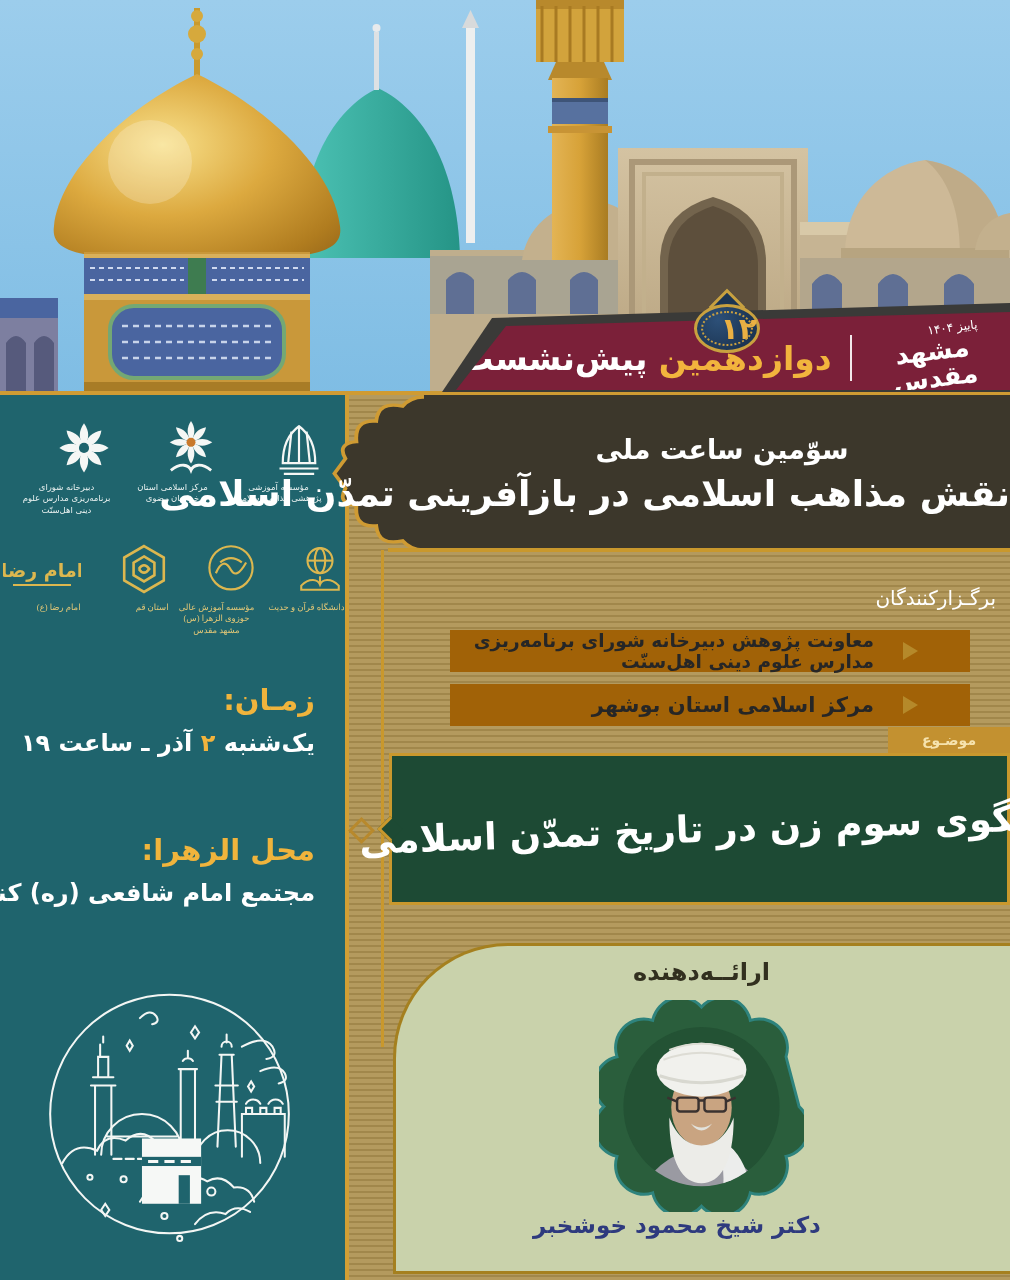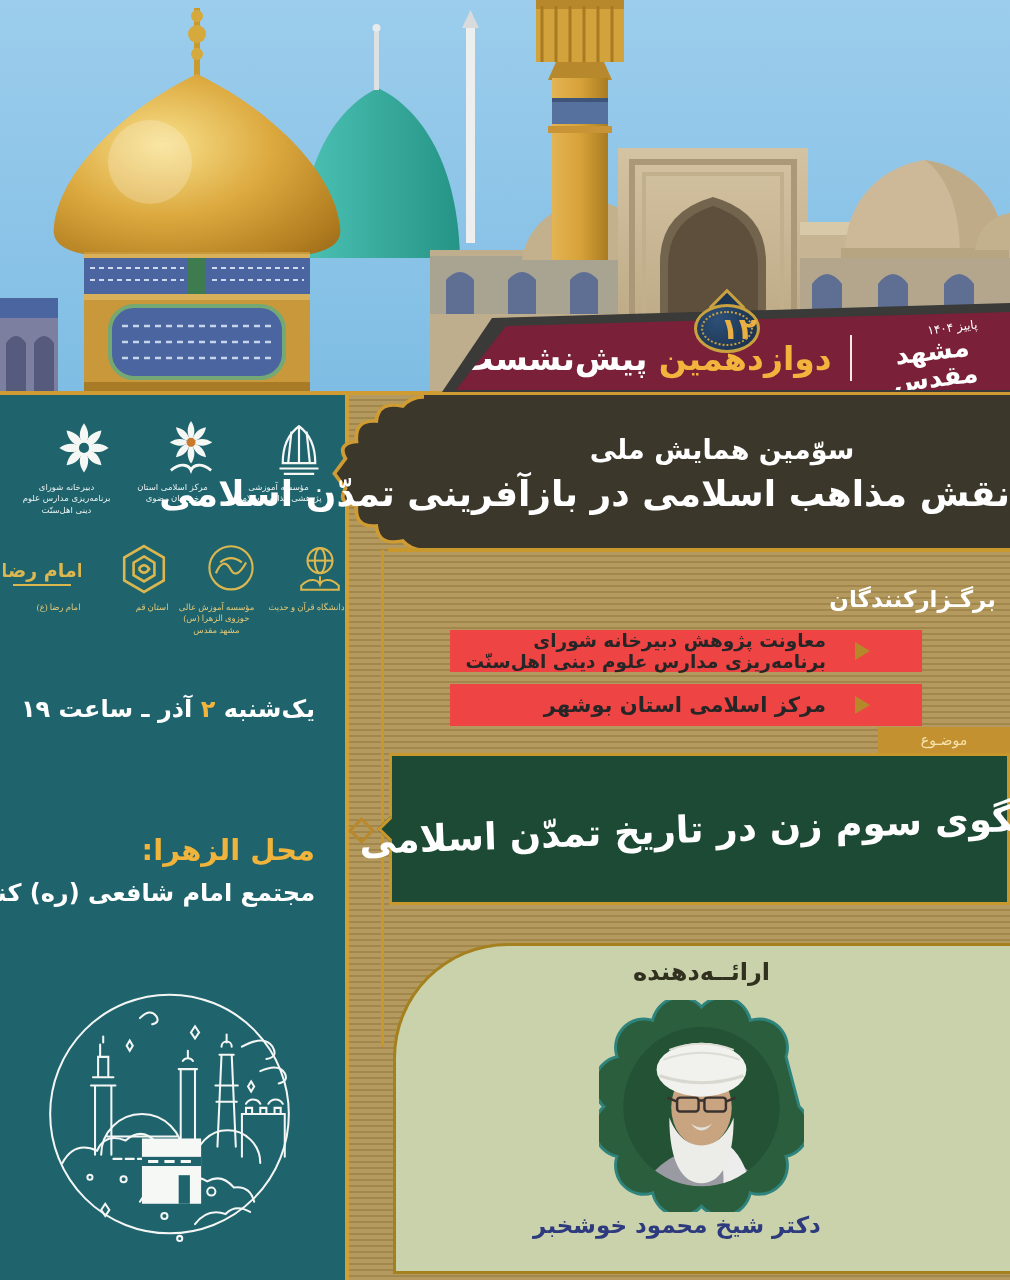--- a/index.html
+++ b/index.html
@@ -62,32 +62,32 @@
   .frame-line-b{left:381px;top:550px;width:3px;height:497px;background:#c9982d;z-index:2;}
 
   .title-box{left:424px;top:395px;width:586px;height:157px;background:#3c372b;z-index:3;
     display:flex;flex-direction:column;justify-content:center;text-align:center;color:#fff;
     padding-left:10px;box-sizing:border-box;}
   .title-bracket{left:330px;top:395px;z-index:3;}
   .title-line1{font-size:27px;font-weight:bold;margin-bottom:8px;letter-spacing:1px;}
   .title-line2{font-size:36px;font-weight:bold;white-space:nowrap;letter-spacing:-1px;}
   .title-underline{left:388px;top:548px;width:622px;height:4px;background:#c9982d;z-index:3;}
 
-  .org-heading{right:14px;top:586px;color:#fff;font-size:23px;font-weight:bold;z-index:3;}
-  .org-bar{left:450px;top:630px;width:472px;height:42px;background:#ef4444;z-index:3;
+  .org-heading{right:14px;top:586px;color:#fff;font-size:20px;font-weight:normal;z-index:3;}
+  .org-bar{left:450px;top:630px;width:520px;height:42px;background:#a16207;z-index:3;
     display:flex;align-items:center;justify-content:flex-start;padding-right:96px;box-sizing:border-box;
     color:#262626;font-weight:bold;}
   .org-bar .arrow-icon{position:absolute;right:52px;top:50%;transform:translateY(-50%);
     width:0;height:0;border-top:9px solid transparent;border-bottom:9px solid transparent;
     border-left:15px solid #b5892a;}
   .org-bar1{font-size:18.5px;}
   .org-bar2{top:684px;font-size:21px;}
 
-  .topic-tag{right:0;top:727px;width:132px;height:26px;background:#c39130;z-index:3;
-    color:#f6e3ae;font-size:14px;font-weight:normal;display:flex;align-items:center;justify-content:center;
+  .topic-tag{right:0;top:727px;width:122px;height:26px;background:#c39130;z-index:3;
+    color:#f6e3ae;font-size:14px;font-weight:bold;display:flex;align-items:center;justify-content:center;
     letter-spacing:2px;}
   .topic-box{left:389px;top:753px;width:621px;height:152px;background:#1d4a34;
     border:3px solid #c9982d;box-sizing:border-box;z-index:3;
     display:flex;align-items:center;justify-content:center;}
   .topic-box:before{content:"";position:absolute;left:-11px;top:50%;transform:translateY(-50%) rotate(45deg);
     width:15px;height:15px;background:#1d4a34;border-left:3px solid #c9982d;border-bottom:3px solid #c9982d;}
   .topic-text{color:#fff;font-size:37px;font-weight:bold;transform:rotate(-2deg);white-space:nowrap;}
   .knot{left:352px;top:821px;width:13px;height:13px;border:3px solid #b8892c;transform:rotate(45deg);z-index:3;}
 
   
@@ -222,21 +222,21 @@
     </div>
   </div>
 
   <div class="abs title-bracket">
     <svg width="110" height="157" viewBox="0 0 100 168" preserveAspectRatio="none">
       <path d="M100 6 Q78 -4 66 12 Q44 6 42 28 Q22 26 24 50 Q6 52 14 68 L4 84 L14 100 Q6 116 24 118 Q22 142 42 140 Q44 162 66 156 Q78 172 100 162 Z" fill="#3c372b"></path>
       <path d="M100 6 Q78 -4 66 12 Q44 6 42 28 Q22 26 24 50 Q6 52 14 68 L4 84 L14 100 Q6 116 24 118 Q22 142 42 140 Q44 162 66 156 Q78 172 100 162" fill="none" stroke="#cf9b33" stroke-width="3.5"></path>
     </svg>
   </div>
   <div class="abs title-box">
-    <div class="title-line1">سوّمین همایش ملی</div>
+    <div class="title-line1">سوّمین ساعت ملی</div>
     <div class="title-line2">نقش مذاهب اسلامی در بازآفرینی تمدّن اسلامی</div>
   </div>
   <div class="abs title-underline"></div>
 
   <div class="abs org-heading">برگـزارکنندگان</div>
   <div class="abs org-bar org-bar1">
     <span class="arrow-icon"></span>
     <span>معاونت پژوهش دبیرخانه شورای برنامه‌ریزی مدارس علوم دینی اهل‌سنّت</span>
   </div>
   <div class="abs org-bar org-bar2">
@@ -365,20 +365,21 @@
       <div class="logo">
         <svg width="78" height="54" viewBox="0 0 78 54">
           <text x="39" y="34" text-anchor="middle" font-family="DejaVu Sans" font-size="19" font-weight="bold" fill="#dcb74f">امام رضا</text>
           <path d="M10 42 H68" stroke="#dcb74f" stroke-width="2"></path>
         </svg>
         <div class="cap">امام رضا (ع)</div>
       </div>
     </div>
 
     <div class="sched sched-time">
+      <div class="sched-label">زمـان:</div>
       <div class="sched-value">
         <span>یک‌شنبه</span>
         <span class="hl">۲</span>
         <span>آذر ـ ساعت ۱۹</span>
       </div>
     </div>
     <div class="sched sched-venue">
       <div class="sched-label">محل الزهرا:</div>
       <div class="sched-value">مجتمع امام شافعی (ره) کنگان</div>
     </div>

